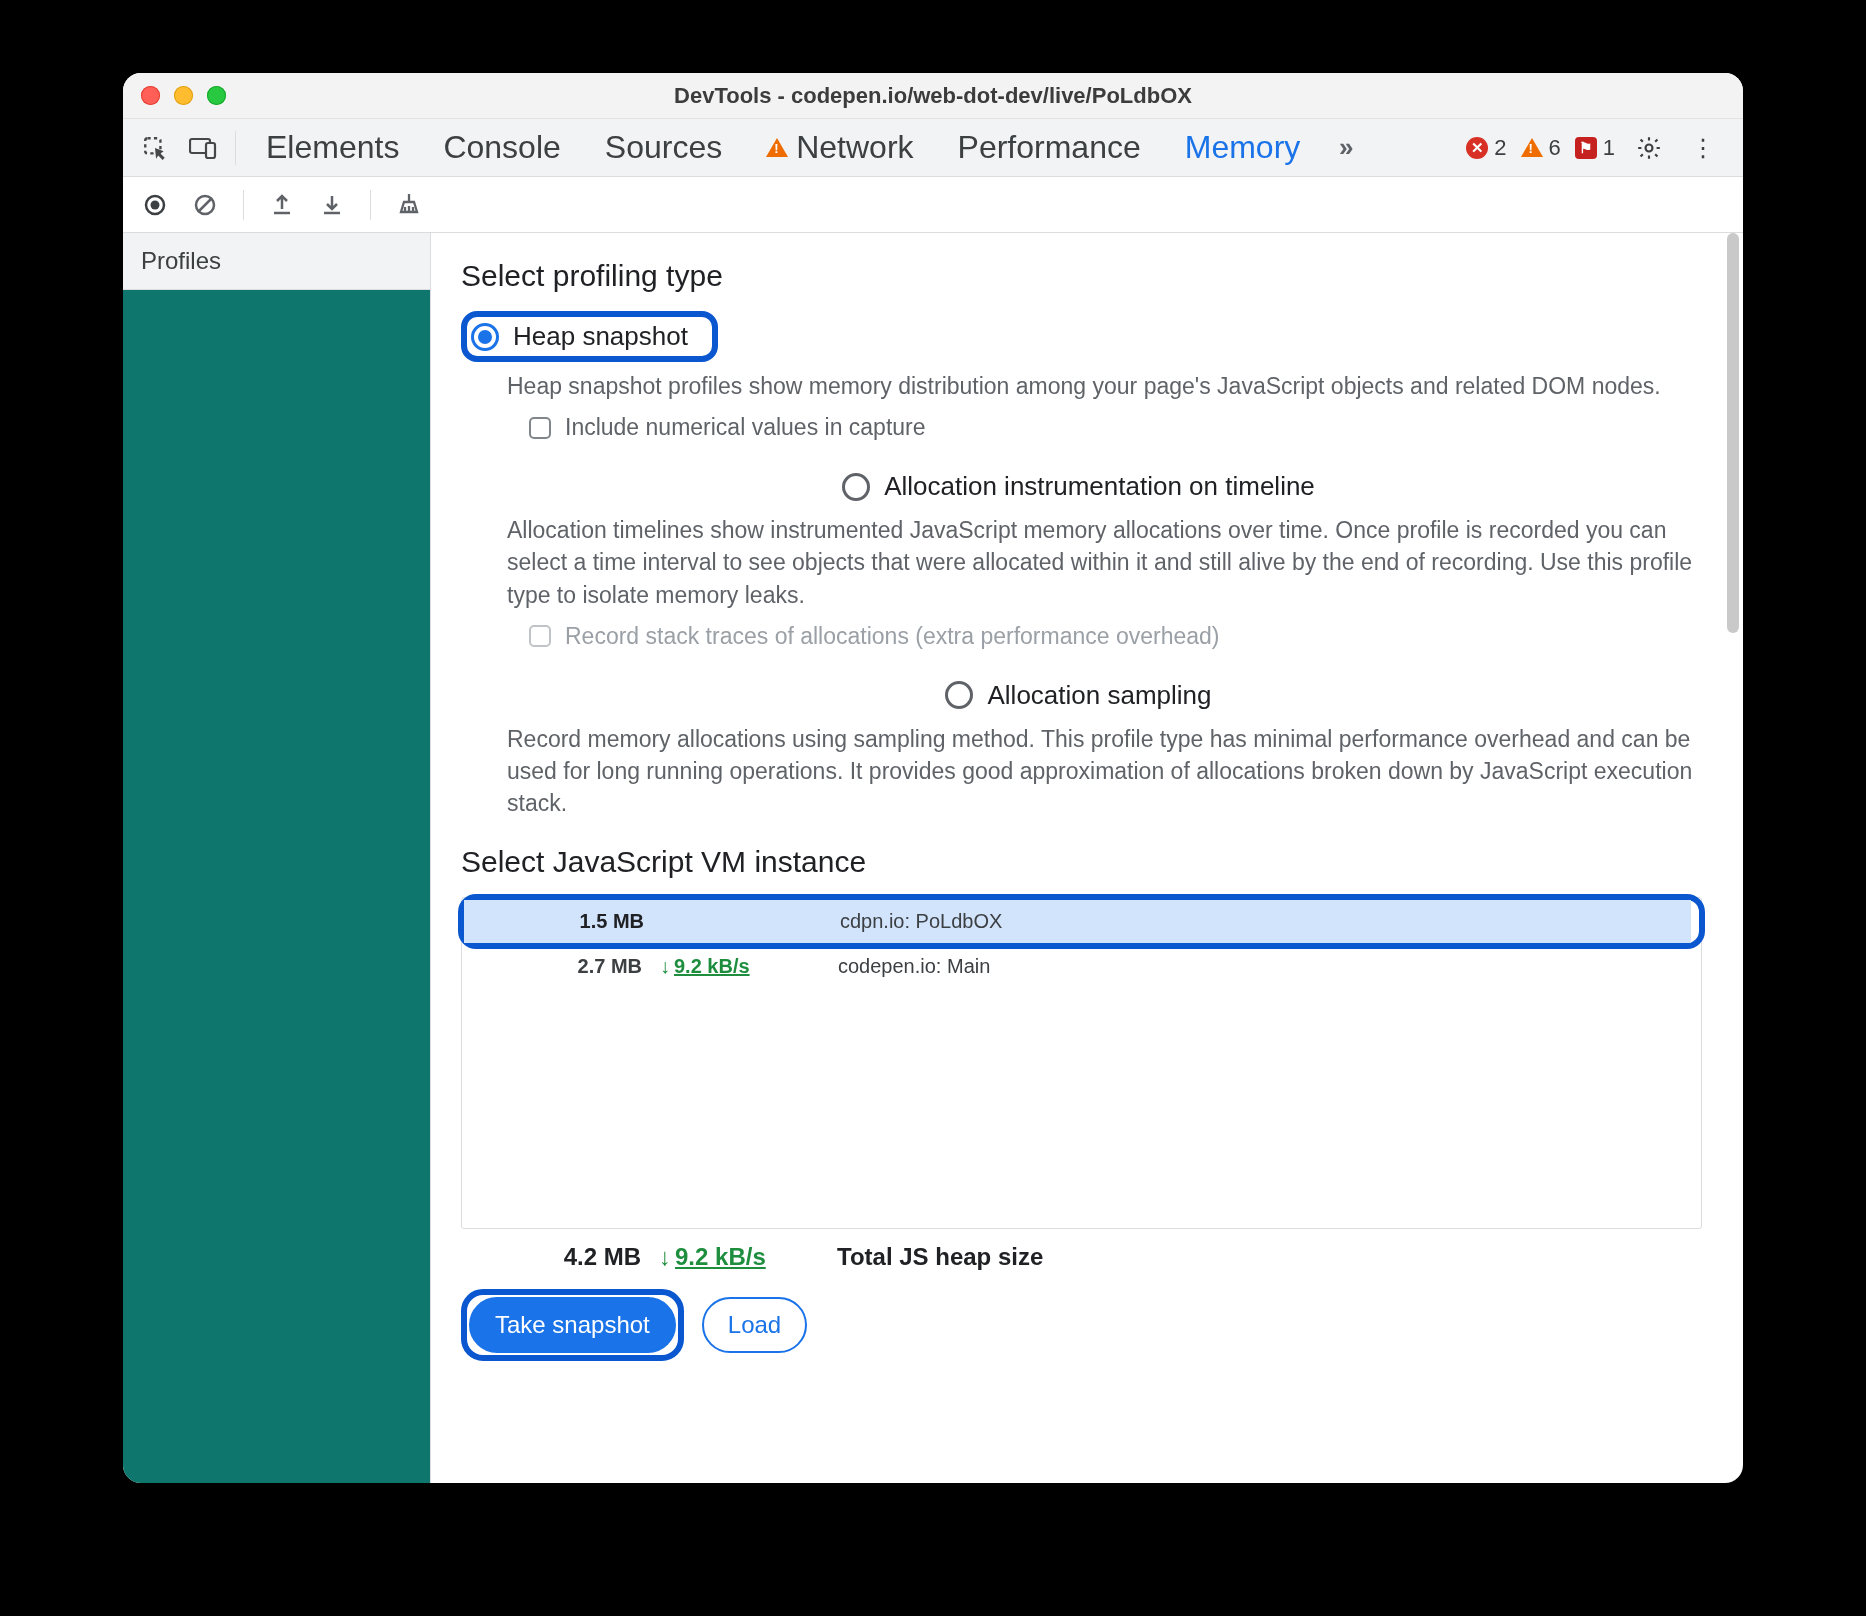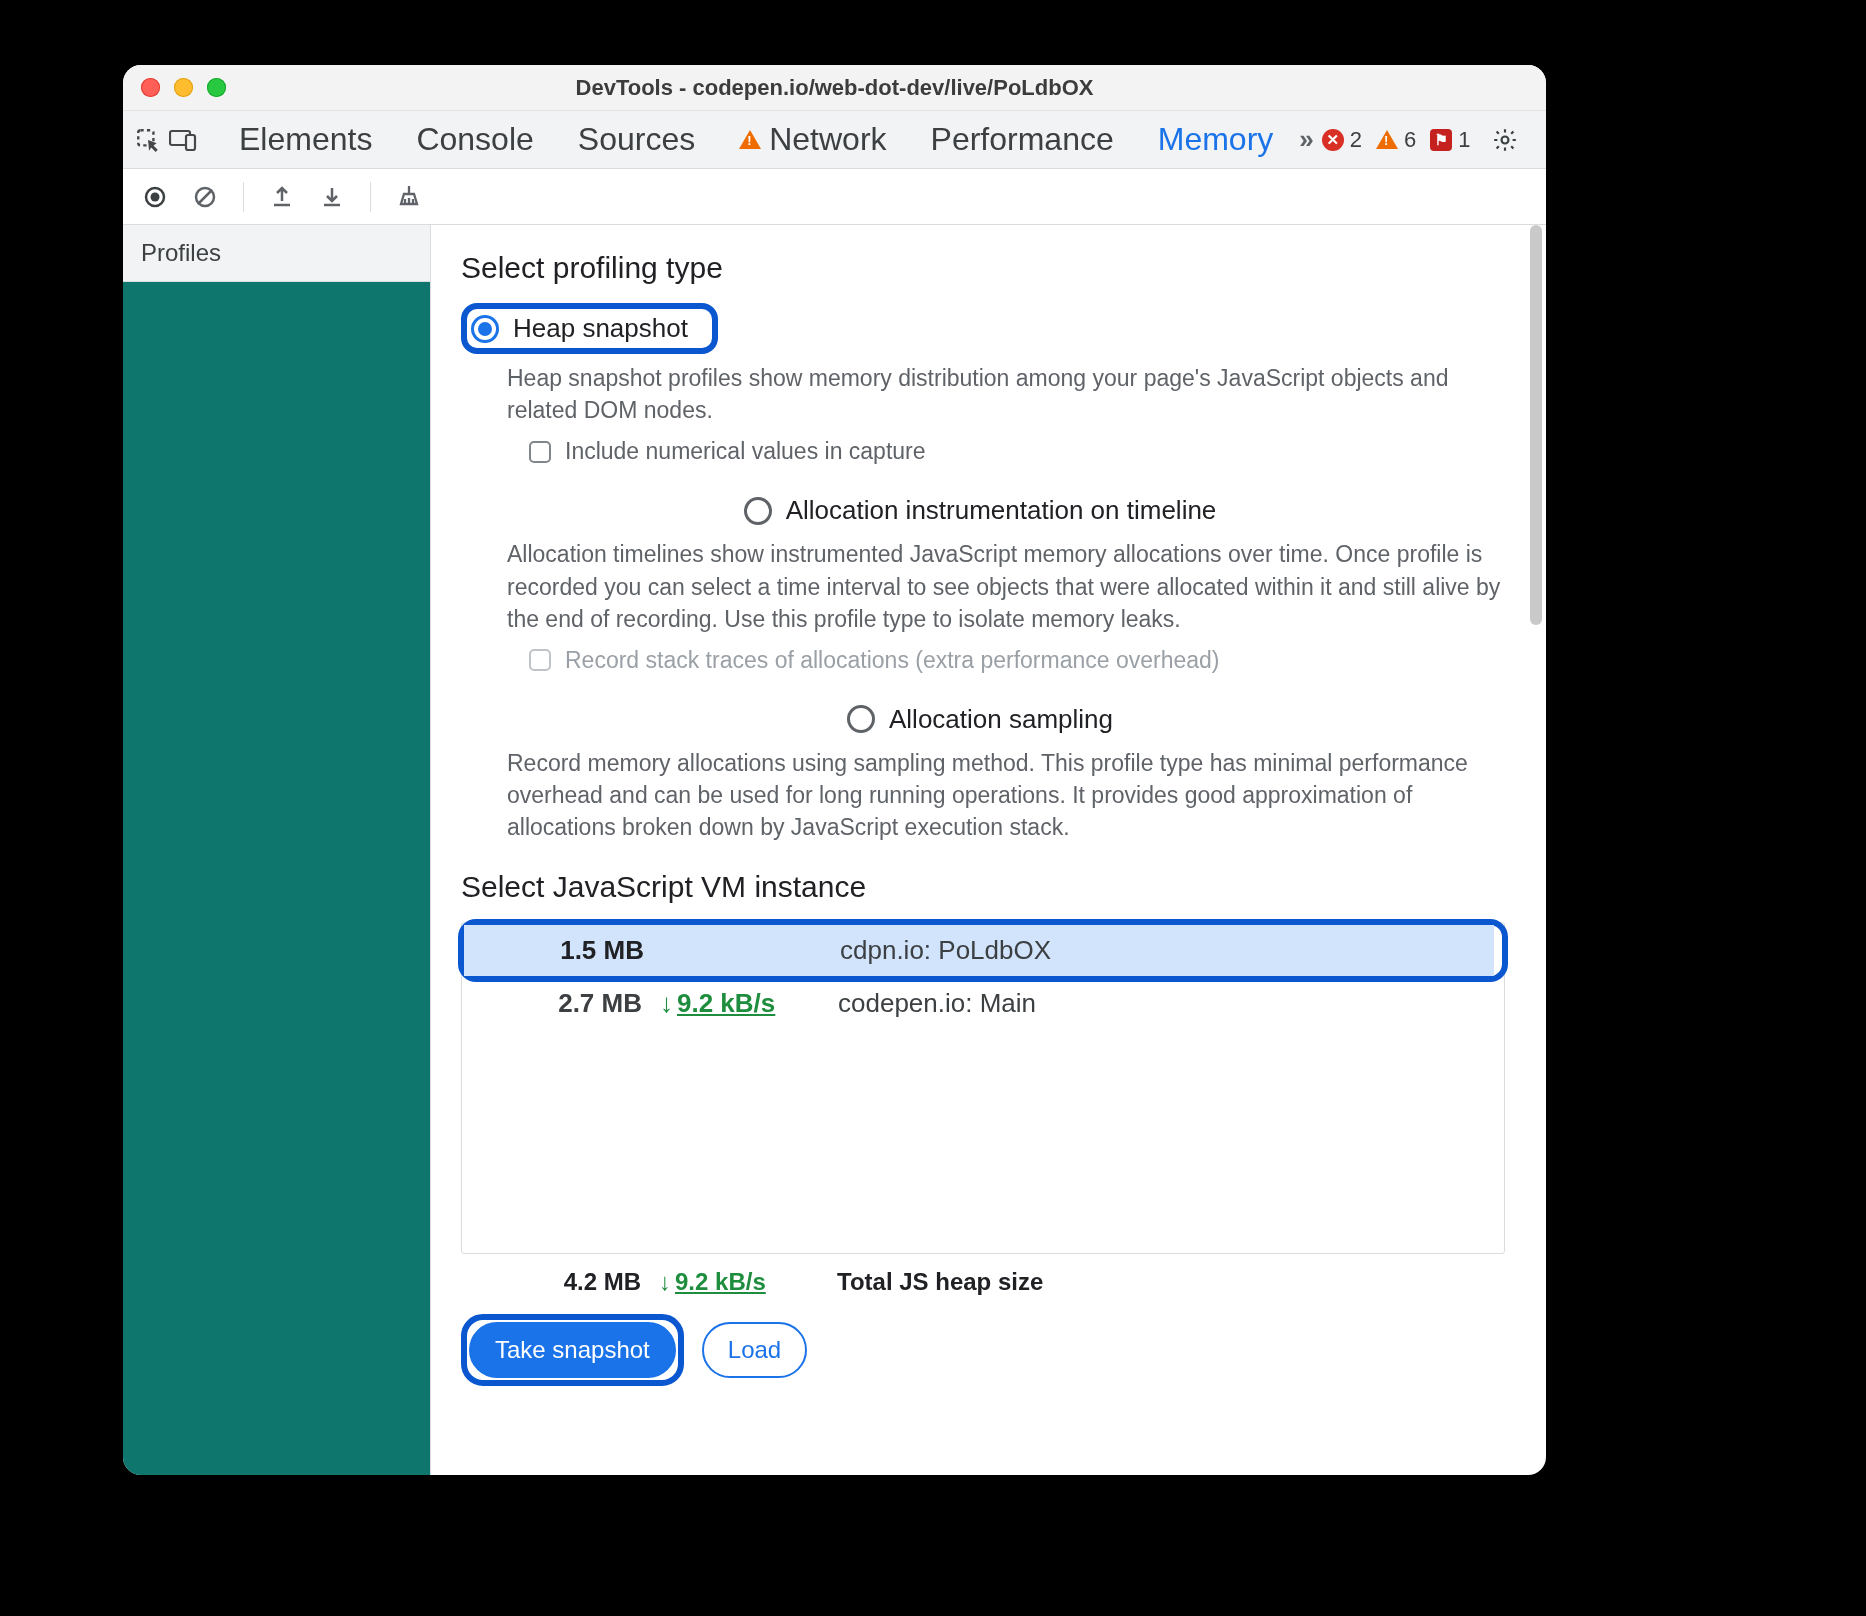--- a/index.html
+++ b/index.html
@@ -28,22 +28,22 @@
     justify-content: center;
   }
   .stage {
     width: 1866px;
     height: 1616px;
     position: relative;
   }
   .window {
     position: absolute;
     left: 123px;
-    top: 65px;
-    width: 1423px;
+    top: 73px;
+    width: 1620px;
     height: 1410px;
     background: #fff;
     border-radius: 18px;
     overflow: hidden;
     box-shadow: 0 40px 80px rgba(0,0,0,.45);
     display: flex;
     flex-direction: column;
   }
   
   .titlebar {
@@ -229,21 +229,21 @@
     border-radius:3px;
     margin-top:10px;
     background:#fff;
     height: 332px;
   }
   .vm-row {
     display:grid;
     grid-template-columns: 170px 170px 1fr;
     align-items:center;
     padding: 10px 20px;
-    font-size: 26px;
+    font-size: 20px;
     color:#202124;
     gap: 8px;
   }
   .vm-row.selected { background: var(--sel-bg); }
   .size { font-weight:600; color:#202124; text-align:right; padding-right:10px;}
   .vm-row:not(.selected) .size { color:#3c4043; font-weight:700; }
   .rate { display:flex;align-items:center;gap:4px;color:#3c4043; }
   .rate .arrow { color: var(--green); font-weight:700; }
   .rate .val { color: var(--green); font-weight:600;text-decoration:underline; }
   .origin { color:#3c4043; }

